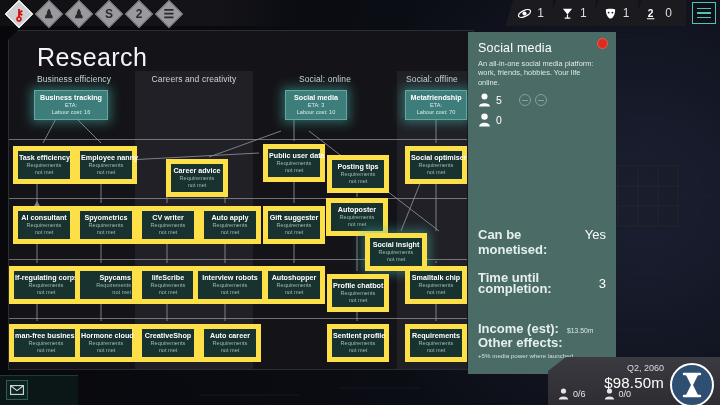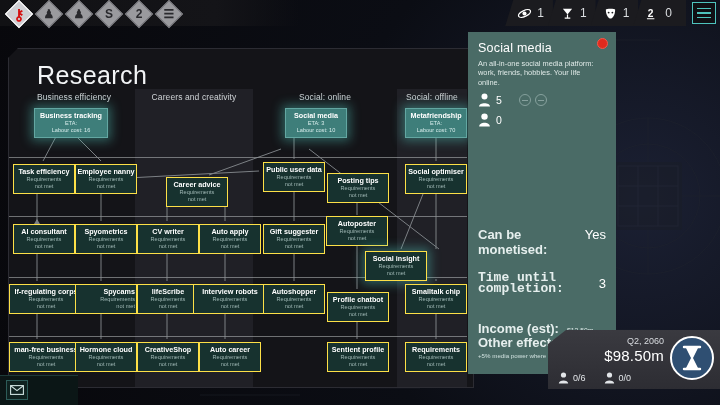--- a/index.html
+++ b/index.html
@@ -54,21 +54,21 @@
     width:24px; height:22px; margin:2px 4px 0 6px;
     border:1.5px solid #4ec3bd; background:#101014; display:flex;
     flex-direction:column; justify-content:center; gap:3px; align-items:center;
   }
   .menu-btn i { display:block; width:14px; height:1.5px; background:#4ec3bd; }
 
   .ic { width:15px; height:13px; display:inline-block; }
 
   
   .research-panel {
-    position:absolute; left:8px; top:48px; width:466px; height:340px;
+    position:absolute; left:8px; top:30px; width:466px; height:340px;
     background:#141418;
     border:1px solid #2c2c33;
     clip-path: polygon(0 10px, 10px 0, 100% 0, 100% 100%, 0 100%);
     overflow:hidden;
     z-index:20;
   }
   .research-title {
     position:absolute; left:28px; top:12px;
     font-size:25px; font-weight:300; letter-spacing:.4px; color:#f2f4f6;
   }
@@ -79,21 +79,21 @@
     position:absolute; top:43px; font-size:8.5px; color:#cfd3d6; text-align:center;
     letter-spacing:.1px;
   }
 
   
   .hr-line { position:absolute; left:0; width:458px; height:1px; background:#b9bdc0; opacity:.55; }
 
   
   .node {
     position:absolute; width:62px; background:#17322f;
-    border:1px solid #fde047; text-align:center; padding:2px 1px 3px 1px;
+    border:5px solid #fde047; text-align:center; padding:2px 1px 3px 1px;
     z-index:6;
   }
   .node .nt { font-size:7.2px; font-weight:bold; color:#ffffff; line-height:9px; white-space:nowrap;}
   .node .ns { font-size:5.6px; color:#9fb7b4; line-height:7px; }
   .node.wide { width:74px; }
   .node.teal {
     background:#3e7e7a; border:1px solid #63a7a2;
   }
   .node.teal .nt { color:#ffffff; }
   .node.teal .ns { color:#d6eceb; }
@@ -131,21 +131,21 @@
   
   .bottom-left {
     position:absolute; left:0; bottom:0; width:78px; height:30px; background:#0b1616;
     border-top:1px solid #1d3a38; z-index:30;
   }
   .mail-btn {
     position:absolute; left:6px; top:4px; width:22px; height:20px;
     border:1.5px solid #2d5c59; background:#0f2220; display:flex; align-items:center; justify-content:center;
   }
   .bottom-right {
-    position:absolute; right:0; bottom:16px; width:172px; height:59px; z-index:30;
+    position:absolute; right:0; bottom:0; width:172px; height:48px; z-index:30;
     background:linear-gradient(180deg,#3a3a40 0%, #2d2d33 100%);
     clip-path: polygon(18px 0, 100% 0, 100% 100%, 0 100%, 0 14px);
   }
   .money-date { position:absolute; right:56px; top:6px; text-align:right; }
   .qdate { font-size:9px; color:#d9dce0; }
   .money { font-size:15px; color:#ffffff; margin-top:1px; letter-spacing:.2px; }
   .people-row { position:absolute; left:10px; bottom:5px; display:flex; gap:18px; align-items:center; }
   .people-row .pv { font-size:9px; color:#e2e5e8; margin-left:4px; }
   .hourglass {
     position:absolute; right:6px; top:6px; width:44px; height:44px; border-radius:50%;
@@ -476,21 +476,21 @@
         </svg>
       <span class="num">0</span>
     </div>
 
     <div class="info-block" style="top:195px;display:flex;align-items:baseline;justify-content:space-between;">
       <span class="lbl">Can be monetised:</span>
       <span class="bigval">Yes</span>
     </div>
 
     <div class="info-block" style="top:240px;display:flex;align-items:center;justify-content:space-between;">
-      <span style="line-height:11px;font-family:Liberation Mono, monospace;">
+      <span style="line-height:11px;">
         <span class="lbl" style="display:block;">Time until</span>
         <span class="lbl" style="display:block;">completion:</span>
       </span>
       <span class="bigval">3</span>
     </div>
 
     <div class="info-block" style="top:289px;display:flex;align-items:baseline;gap:8px;">
       <span class="lbl">Income (est):</span>
       <span class="smallval">$13.50m</span>
     </div>

